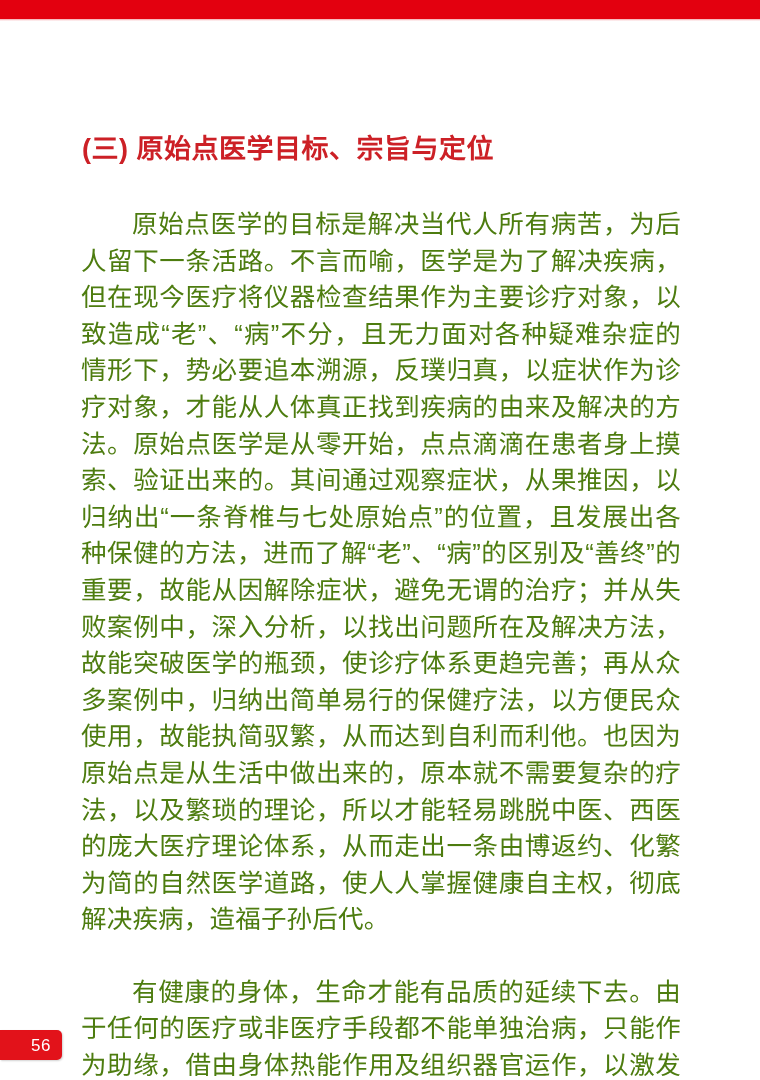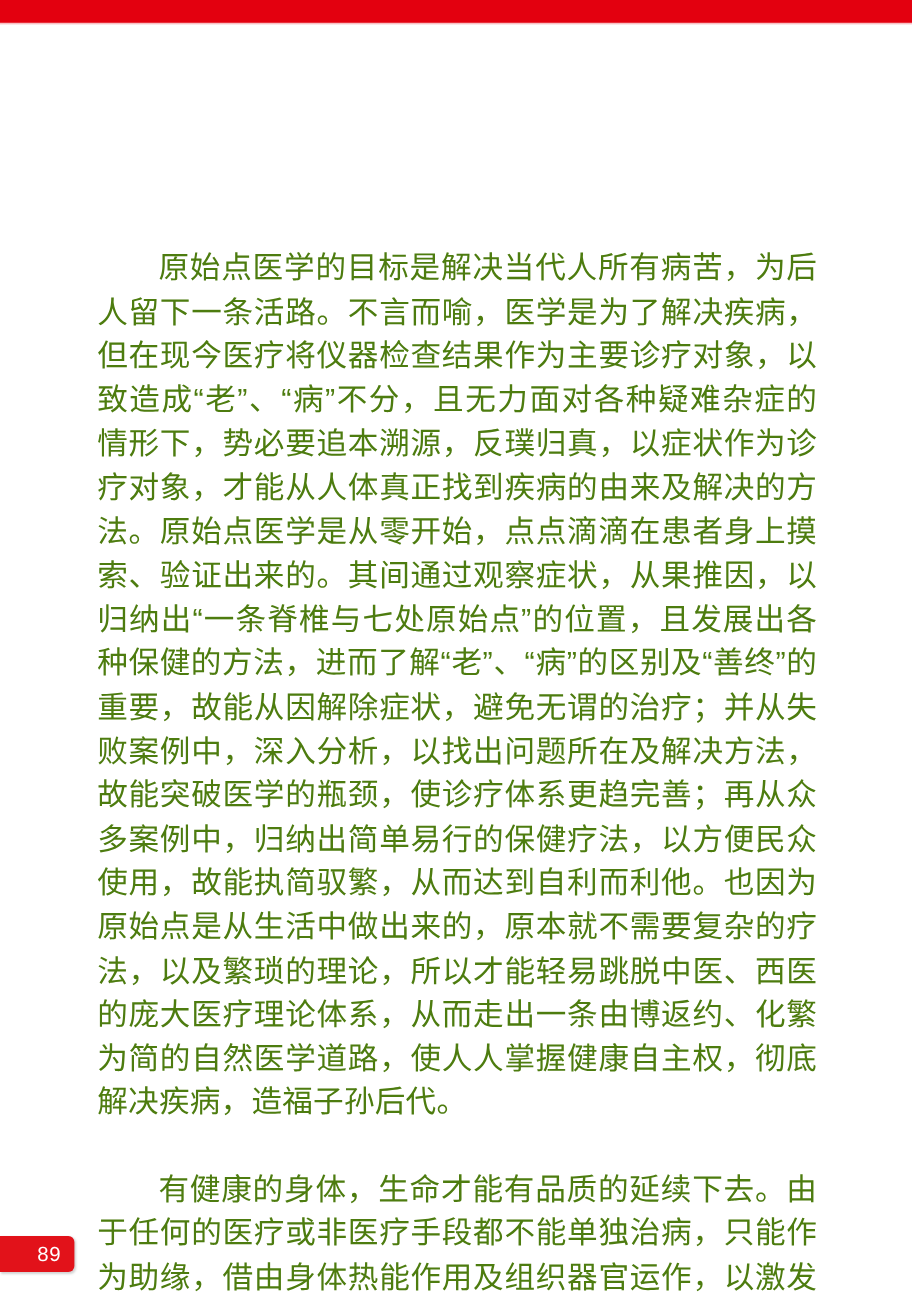--- a/index.html
+++ b/index.html
@@ -101,23 +101,24 @@
   }
 </style>
 </head>
 <body>
 
 <div class="page">
 
   <div class="top-bar"></div>
   <div class="top-bar-shadow"></div>
 
+  <h1 class="section-title">(三) 原始点医学目标、宗旨与定位</h1>
 
   <div class="body-copy">
     <p class="para">原始点医学的目标是解决当代人所有病苦，为后人留下一条活路。不言而喻，医学是为了解决疾病，但在现今医疗将仪器检查结果作为主要诊疗对象，以致造成“老”、“病”不分，且无力面对各种疑难杂症的情形下，势必要追本溯源，反璞归真，以症状作为诊疗对象，才能从人体真正找到疾病的由来及解决的方法。原始点医学是从零开始，点点滴滴在患者身上摸索、验证出来的。其间通过观察症状，从果推因，以归纳出“一条脊椎与七处原始点”的位置，且发展出各种保健的方法，进而了解“老”、“病”的区别及“善终”的重要，故能从因解除症状，避免无谓的治疗；并从失败案例中，深入分析，以找出问题所在及解决方法，故能突破医学的瓶颈，使诊疗体系更趋完善；再从众多案例中，归纳出简单易行的保健疗法，以方便民众使用，故能执简驭繁，从而达到自利而利他。也因为原始点是从生活中做出来的，原本就不需要复杂的疗法，以及繁琐的理论，所以才能轻易跳脱中医、西医的庞大医疗理论体系，从而走出一条由博返约、化繁为简的自然医学道路，使人人掌握健康自主权，彻底解决疾病，造福子孙后代。</p>
     <p class="para">有健康的身体，生命才能有品质的延续下去。由于任何的医疗或非医疗手段都不能单独治病，只能作为助缘，借由身体热能作用及组织器官运作，以激发提振代表人体体力的免疫力、自愈</p>
   </div>
 
   <div class="page-number-tab">
-    <span class="num">89</span>
+    <span class="num">56</span>
   </div>
 
 </div>
 
 </body></html>

